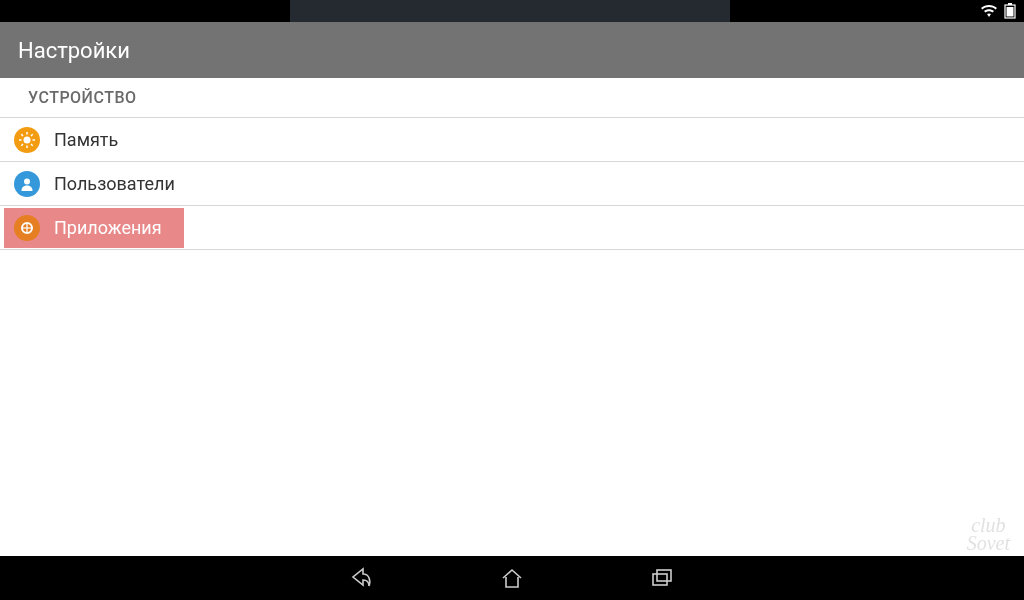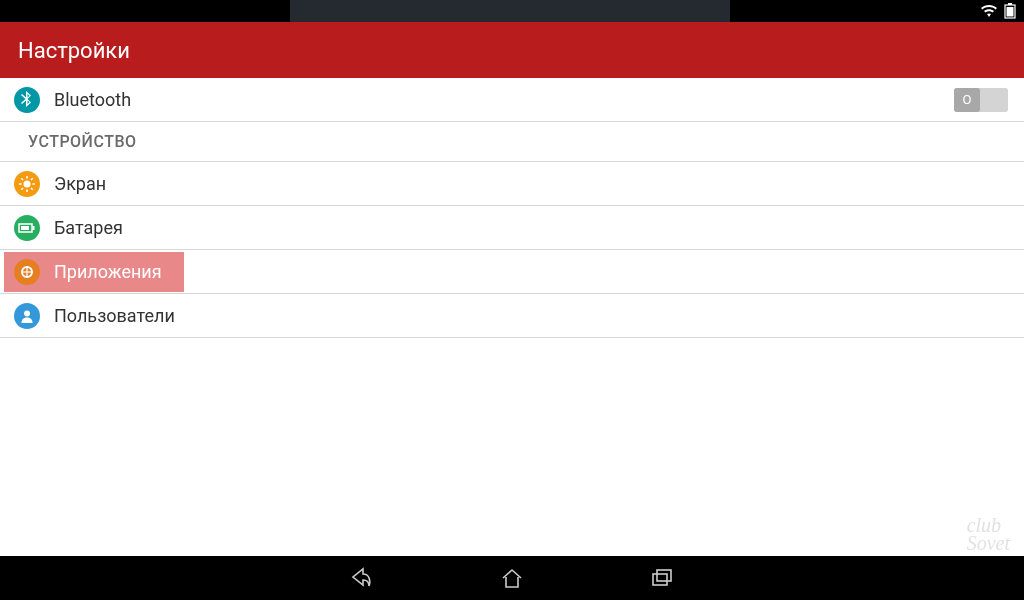--- a/index.html
+++ b/index.html
@@ -33,21 +33,21 @@
       justify-content: center;
       color: rgba(180,190,200,0.35);
       font-size: 11px;
     }
     .wifi-icon, .battery-icon {
       display: inline-flex;
       align-items: center;
     }
     .title-bar {
       height: 56px;
-      background: #b91c1c;
+      background: #737373;
       display: flex;
       align-items: center;
       padding-left: 18px;
       color: #fff;
       font-size: 22px;
       font-weight: 400;
     }
     .content {
       background: #fff;
       height: 478px;
@@ -144,21 +144,21 @@
       justify-content: center;
       color: #ccc;
     }
     .watermark {
       position: absolute;
       right: 14px;
       bottom: 48px;
       font-family: cursive;
       color: rgba(200,200,200,0.55);
       font-size: 20px;
-      text-align: left;
+      text-align: center;
       line-height: 0.9;
       font-style: italic;
       margin-left: 28px;
     }
     .ic-bluetooth { background: #0097a7; }
     .ic-data { background: #e67e22; }
     .ic-more { background: #888; }
     .ic-sound { background: #1abc9c; }
     .ic-display { background: #f39c12; }
     .ic-storage { background: #2980b9; }
@@ -186,31 +186,20 @@
       </svg>
   </span>
 </div>
 
 <div class="title-bar">
   <span>Настройки</span>
 </div>
 
 <div class="content">
 
-  <div class="row">
-    <div class="row-icon ic-bluetooth">
-      <svg width="14" height="18" viewBox="0 0 14 18">
-          <path d="M6 0 L11 4.5 L7.5 8 L11 11.5 L6 16 L6 9.5 L2 13 L1 12 L5.5 8 L1 4 L2 3 L6 6.5 Z M7.5 3 L7.5 6.5 L9.5 4.7 Z M7.5 9.5 L7.5 13 L9.5 11.3 Z" fill="#fff"></path>
-        </svg>
-    </div>
-    <span class="row-label">Bluetooth</span>
-    <div class="toggle-off">
-      <div class="toggle-knob">O</div>
-    </div>
-  </div>
 
 
 
   <div class="section-header">
     <span>УСТРОЙСТВО</span>
   </div>
 
 
   <div class="row">
     <div class="row-icon ic-display">
@@ -221,57 +210,47 @@
             <line x1="8" y1="13.5" x2="8" y2="16"></line>
             <line x1="0" y1="8" x2="2.5" y2="8"></line>
             <line x1="13.5" y1="8" x2="16" y2="8"></line>
             <line x1="2.3" y1="2.3" x2="4" y2="4"></line>
             <line x1="12" y1="12" x2="13.7" y2="13.7"></line>
             <line x1="2.3" y1="13.7" x2="4" y2="12"></line>
             <line x1="12" y1="4" x2="13.7" y2="2.3"></line>
           </g>
         </svg>
     </div>
-    <span class="row-label">Экран</span>
-  </div>
+    <span class="row-label">Память</span>
+  </div>
+
 
 
   <div class="row">
-    <div class="row-icon ic-battery">
-      <svg width="18" height="12" viewBox="0 0 18 12">
-          <rect x="1" y="2" width="13" height="8" stroke="#fff" stroke-width="1.5" fill="none"></rect>
-          <rect x="14.5" y="4" width="2" height="4" fill="#fff"></rect>
-          <rect x="3" y="4" width="8" height="4" fill="#fff"></rect>
+    <div class="row-icon ic-users">
+      <svg width="16" height="16" viewBox="0 0 16 16">
+          <circle cx="8" cy="5.5" r="3" fill="#fff"></circle>
+          <path d="M2.5 15 C2.5 11 5 9.5 8 9.5 C11 9.5 13.5 11 13.5 15 Z" fill="#fff"></path>
         </svg>
     </div>
-    <span class="row-label">Батарея</span>
+    <span class="row-label">Пользователи</span>
   </div>
 
   <div class="row highlighted">
     <div class="highlight-box"></div>
     <div class="row-icon ic-apps">
       <svg width="16" height="16" viewBox="0 0 16 16">
           <circle cx="8" cy="8" r="5" fill="none" stroke="#fff" stroke-width="2"></circle>
           <line x1="8" y1="3" x2="8" y2="13" stroke="#fff" stroke-width="1.2"></line>
           <line x1="3" y1="8" x2="13" y2="8" stroke="#fff" stroke-width="1.2"></line>
         </svg>
     </div>
     <span class="row-label">Приложения</span>
   </div>
 
-  <div class="row">
-    <div class="row-icon ic-users">
-      <svg width="16" height="16" viewBox="0 0 16 16">
-          <circle cx="8" cy="5.5" r="3" fill="#fff"></circle>
-          <path d="M2.5 15 C2.5 11 5 9.5 8 9.5 C11 9.5 13.5 11 13.5 15 Z" fill="#fff"></path>
-        </svg>
-    </div>
-    <span class="row-label">Пользователи</span>
-  </div>
-
 </div>
 
 <div class="nav-bar">
   <div class="nav-btn">
     <svg width="26" height="22" viewBox="0 0 26 22">
         <path d="M14 3 C20 3 22 9 20 15 C20 11 18 9 14 9 L14 14 L4 6 L14 -2 Z" transform="translate(0,4)" fill="none" stroke="#ccc" stroke-width="1.6"></path>
       </svg>
   </div>
   <div class="nav-btn">
     <svg width="24" height="22" viewBox="0 0 24 22">

